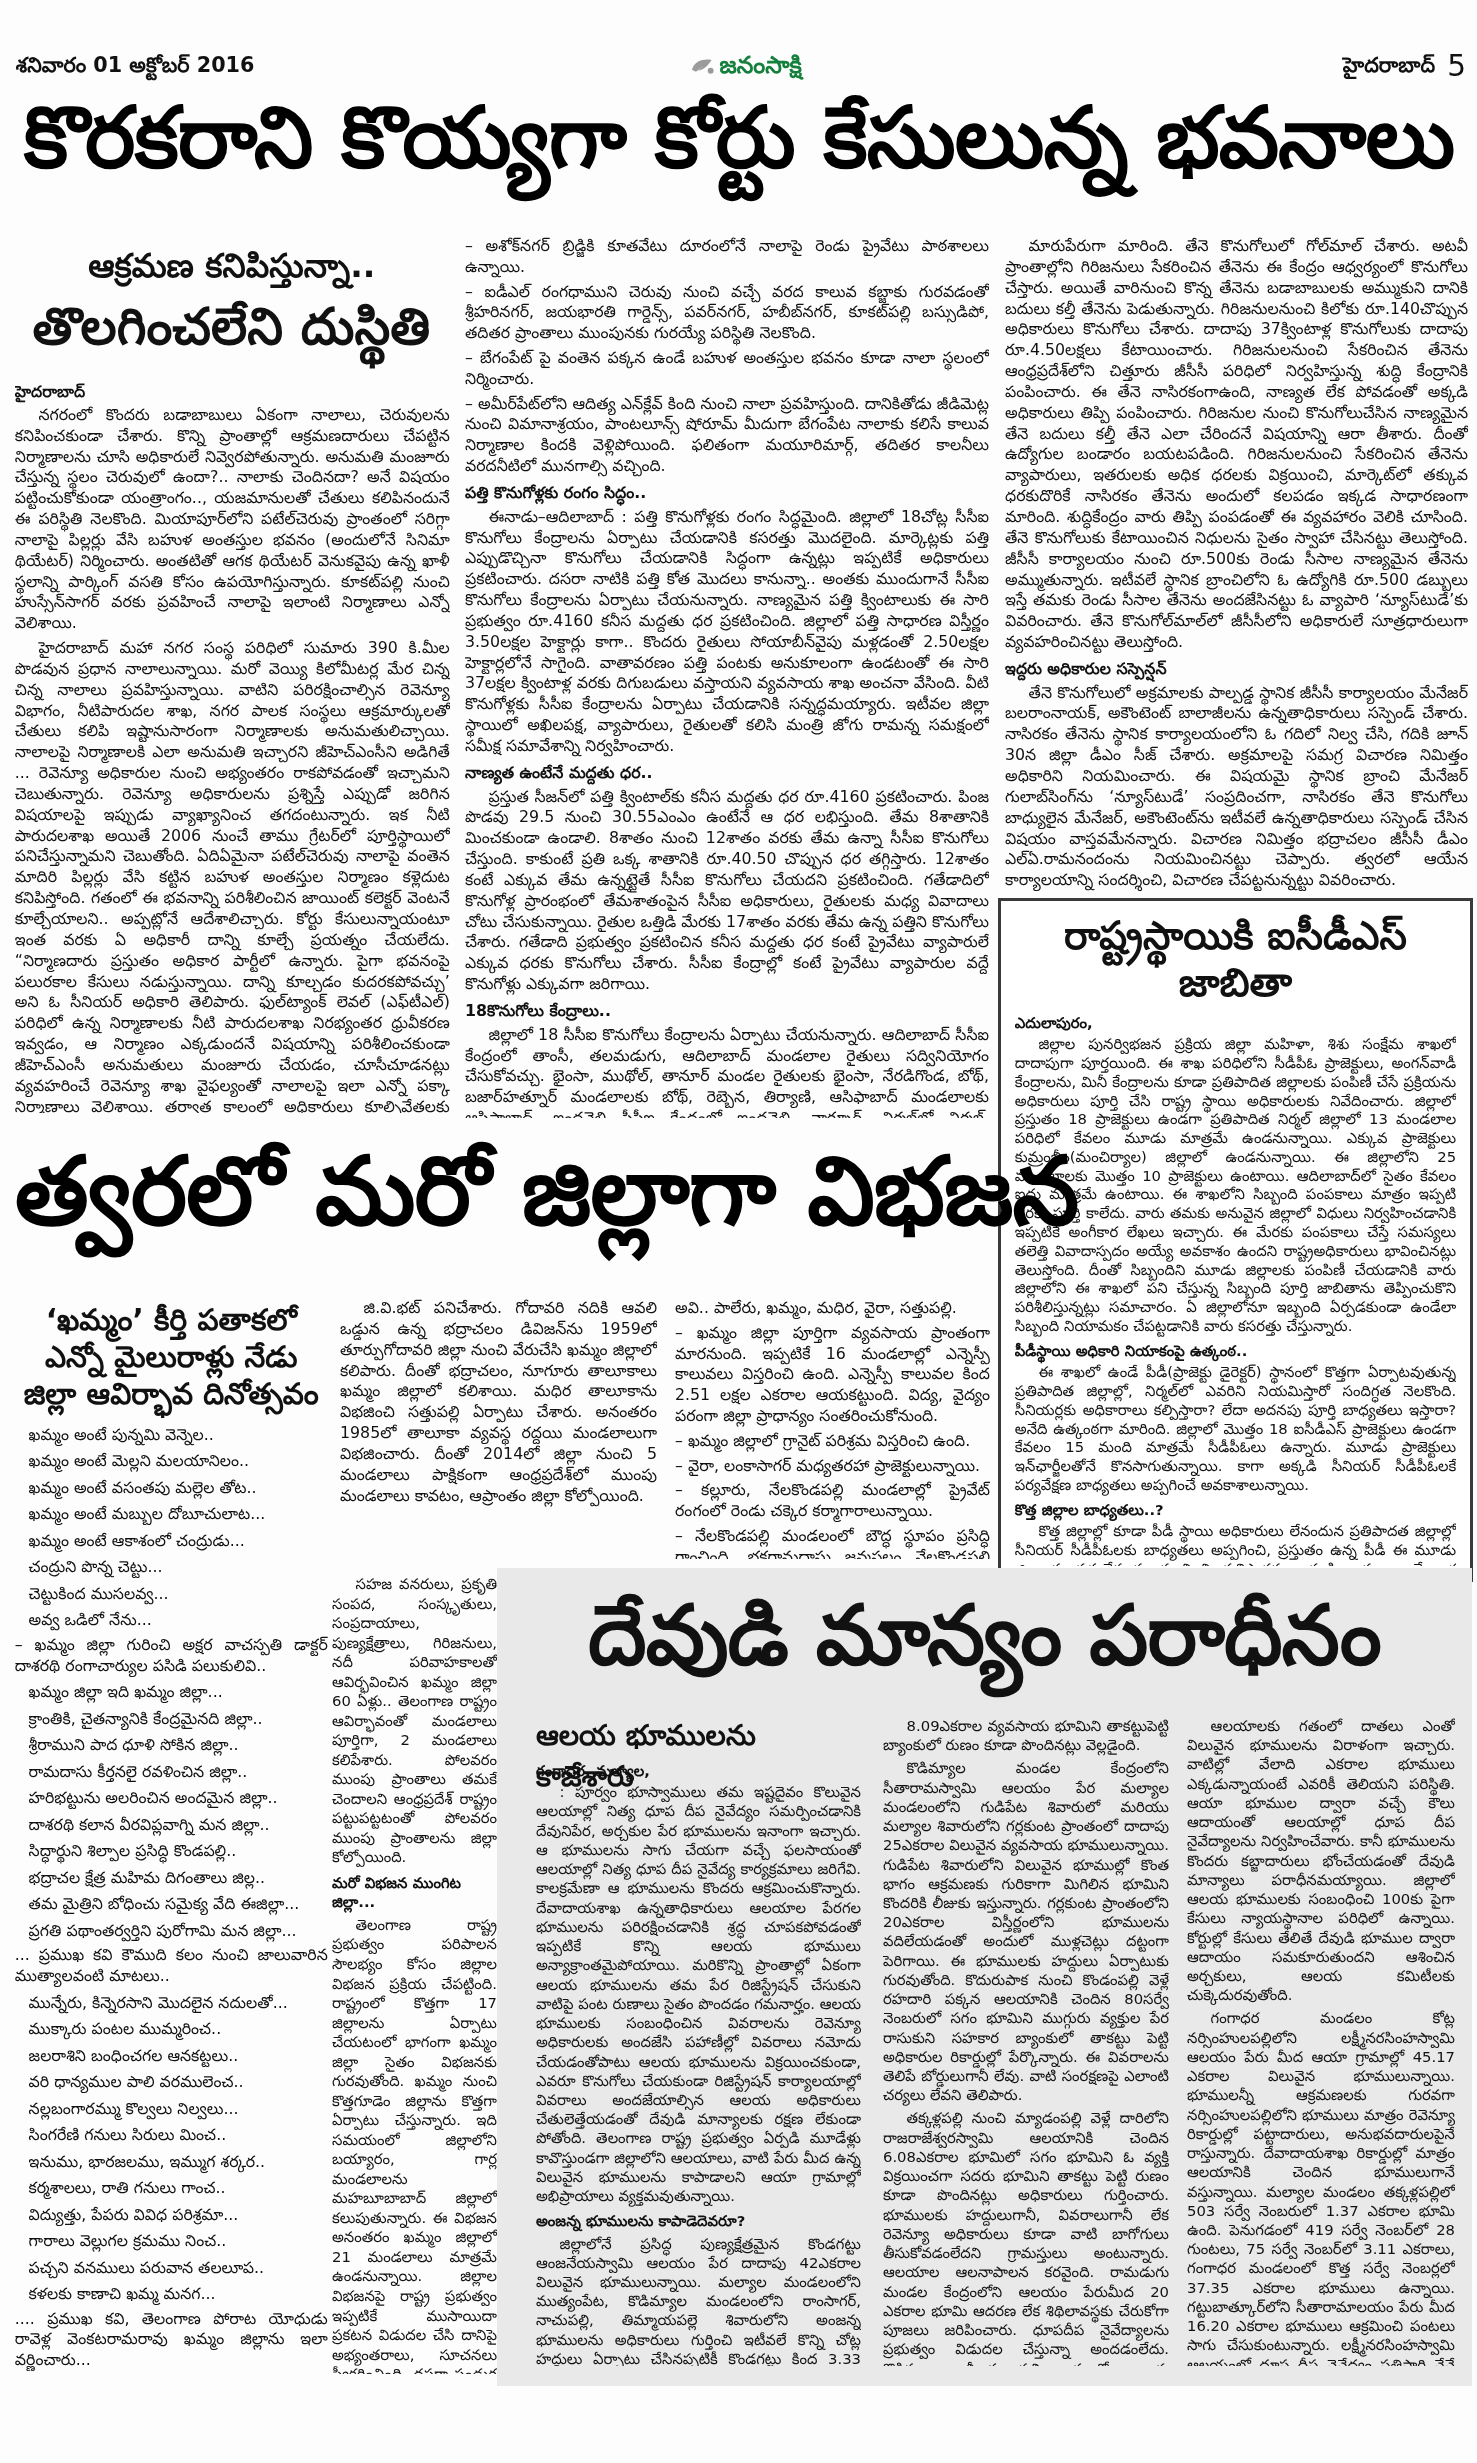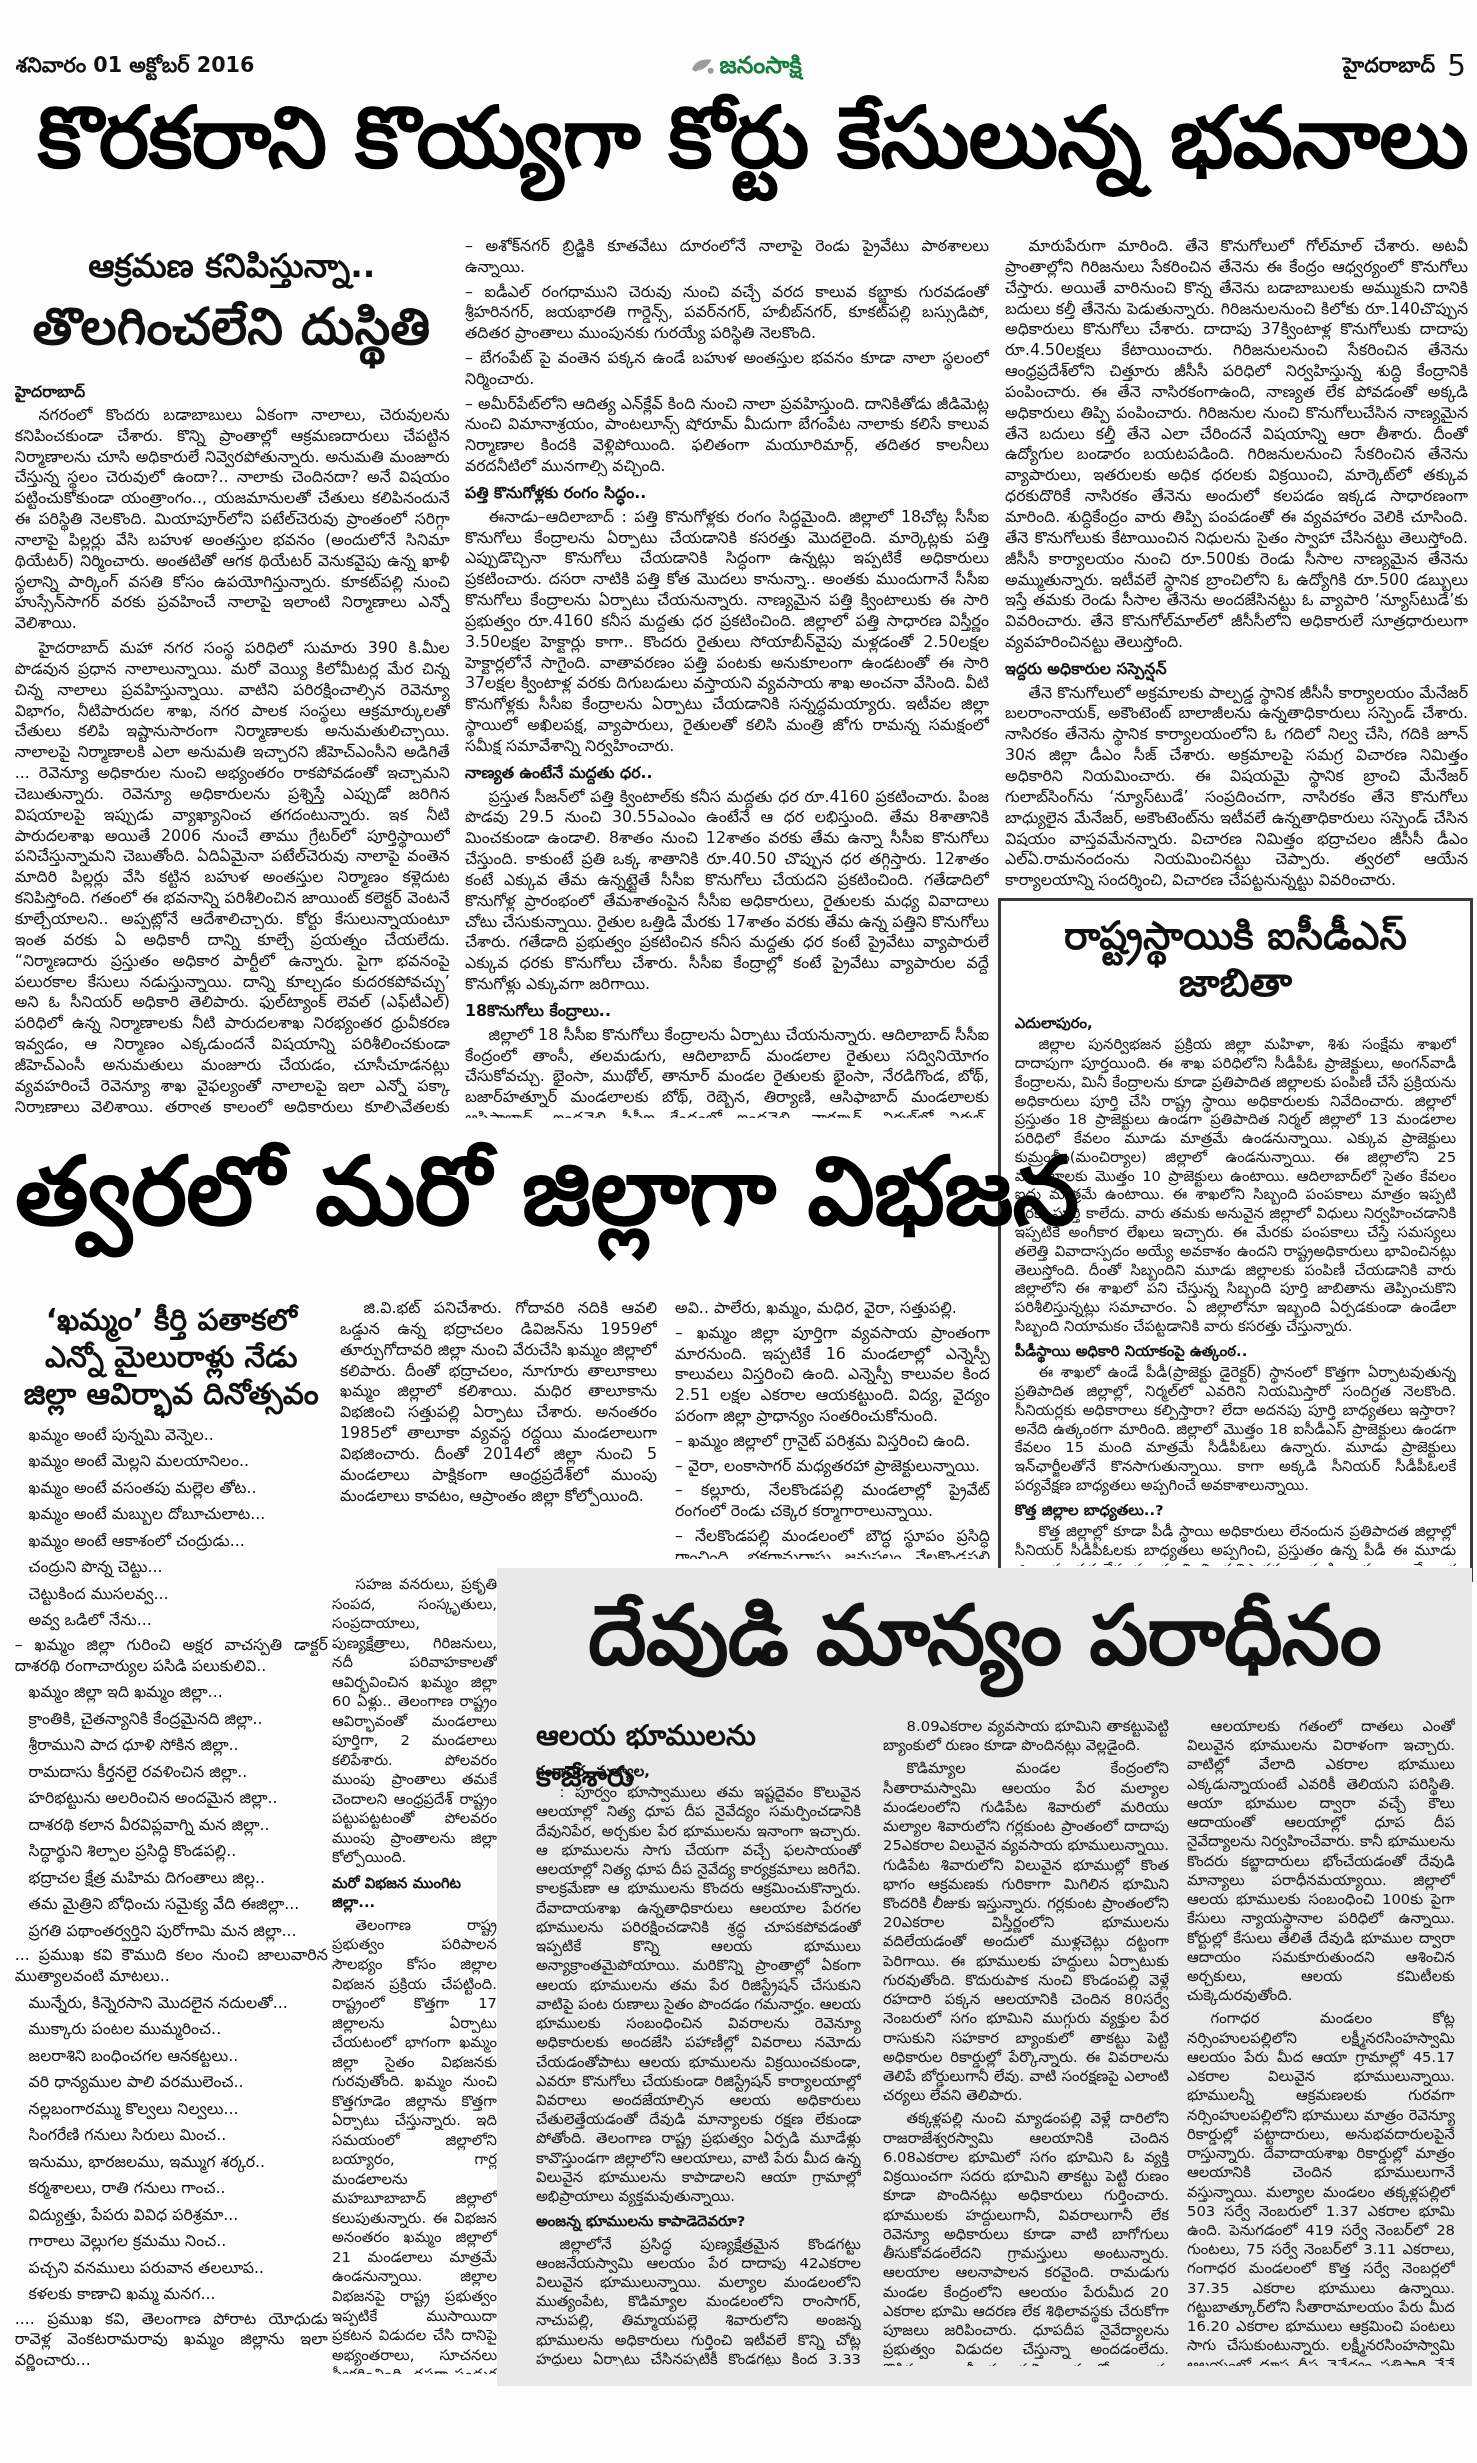--- a/index.html
+++ b/index.html
@@ -9,21 +9,21 @@
   }
   .abs{position:absolute;}
   .col{position:absolute;overflow:hidden;font-size:15.8px;line-height:1.32;}
   .f-p{margin:0 0 3.9px 0;text-align:justify;text-indent:23.6px;}
   .f-d{margin:0 0 3.9px 0;text-align:justify;}
   .f-h{margin:5.9px 0 3px 0;font-weight:bold;text-align:left;}
   .f-date{margin:0 0 2px 0;font-weight:bold;}
   .f-line{margin:0 0 2px 13.8px;line-height:1.55;}
   .f-deck{margin:0 0 9.9px 0;font-weight:bold;font-size:29.6px;line-height:1.25;text-align:center;}
   .headline{font-weight:bold;color:#000;letter-spacing:-1px;}
-  #a1-headline{left:9.9px;top:85px;width:1458px;text-align:right;font-size:85px;line-height:1.25;}
+  #a1-headline{left:9.9px;top:85px;width:1458px;text-align:center;font-size:85px;line-height:1.25;}
   #a1-kicker{left:19.7px;top:246px;width:424px;text-align:center;font-size:33px;font-weight:bold;}
   #a1-subhead{left:9.9px;top:296px;width:443px;text-align:center;font-size:51px;font-weight:bold;line-height:1.2;}
   #a1-col1{left:14.8px;top:382px;width:435px;height:731px;}
   #a1-col2{left:465px;top:236px;width:524px;height:882px;}
   #a1-col3{left:1005px;top:236px;width:463px;height:655px;}
   #icds-box{left:998px;top:898px;width:475px;height:684px;border:3px solid #3a3a3a;background:#fff;box-sizing:border-box;padding:9.9px 13.8px;}
   #icds-headline{width:100%;text-align:center;font-size:39px;font-weight:bold;line-height:1.2;margin:2px 0 7.9px 0;}
   #icds-flow{font-size:14.8px;line-height:1.27;height:552px;overflow:hidden;}
   #a3-headline{left:14.8px;top:1125px;width:980px;text-align:left;font-size:95px;line-height:1.4;white-space:nowrap;}
   #a3-col1{left:14.8px;top:1302px;width:313px;height:1069px;}

